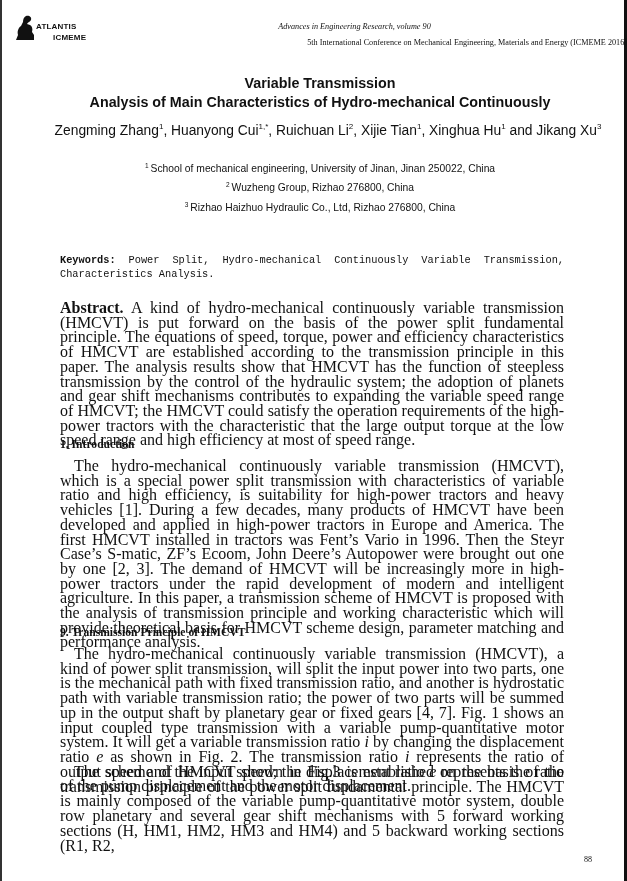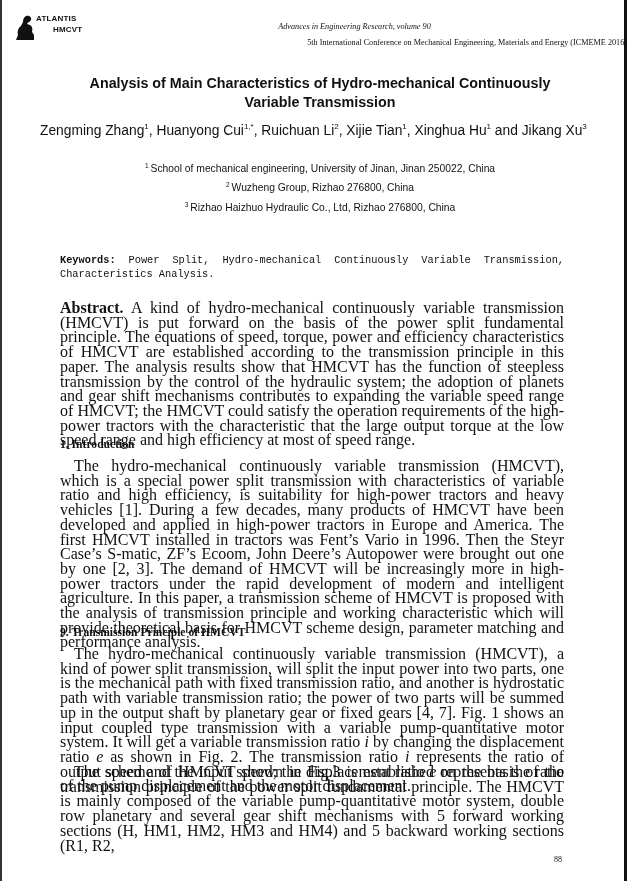--- a/index.html
+++ b/index.html
@@ -4,61 +4,61 @@
 <style>
   html, body { margin: 0; padding: 0; }
   body {
     width: 627px; height: 881px; background: #ffffff; position: relative; overflow: hidden;
     font-family: "Liberation Serif", serif; color: #111;
   }
   .page-border-left { position: absolute; left: 0; top: 0; width: 2px; height: 881px; background: #333; }
   .page-border-right { position: absolute; right: 0; top: 0; width: 3px; height: 881px; background: #111; }
   .logo { position: absolute; left: 14px; top: 13px; width: 70px; height: 32px; }
   .logo svg { position: absolute; left: 0; top: 2px; }
-  .logo-text { position: absolute; left: 22px; top: 0; font-family: "Liberation Sans", sans-serif; font-size: 8px; font-weight: bold; line-height: 11px; letter-spacing: 0.2px; }
+  .logo-text { position: absolute; left: 22px; top: 8px; font-family: "Liberation Sans", sans-serif; font-size: 8px; font-weight: bold; line-height: 11px; letter-spacing: 0.2px; }
   .logo-text .l2 { display: block; padding-left: 17px; }
   .journal { position: absolute; left: 16px; width: 627px; top: 22px; text-align: center; font-size: 8.2px; font-style: italic; padding-left: 50px; box-sizing: border-box; }
   .conference { position: absolute; left: 0; width: 627px; top: 38px; text-align: right; font-size: 8.2px; padding-left: 50px; box-sizing: border-box; }
   .title { position: absolute; left: 40px; width: 560px; top: 74px; text-align: center; font-family: "Liberation Sans", sans-serif; font-weight: bold; font-size: 14.3px; line-height: 19px; }
-  .authors { position: absolute; left: 40px; width: 560px; top: 121px; text-align: left; font-family: "Liberation Sans", sans-serif; font-size: 13.8px; line-height: 19px; }
+  .authors { position: absolute; left: 48px; width: 560px; top: 121px; text-align: center; font-family: "Liberation Sans", sans-serif; font-size: 13.8px; line-height: 19px; }
   .authors sup { font-size: 8px; vertical-align: 6px; line-height: 0; }
   .affil { position: absolute; left: 40px; width: 560px; text-align: center; font-family: "Liberation Sans", sans-serif; font-size: 10.3px; }
   .affil sup { font-size: 6.5px; vertical-align: 4px; line-height: 0; margin-right: 2px; }
   .keywords { position: absolute; left: 60px; width: 504px; top: 254px; font-family: Liberation Mono, monospace; font-size: 10.3px; line-height: 13.5px; text-align: justify; }
   .keywords b { font-weight: bold; }
   .para { position: absolute; left: 60px; width: 504px; font-size: 16px; line-height: 14.7px; text-align: justify; }
   .para b { font-weight: bold; }
   .para i { font-style: italic; }
   .indent { text-indent: 14px; }
   .heading { position: absolute; left: 60px; font-weight: bold; font-size: 11.6px; }
   .footer { position: absolute; left: 60px; width: 504px; text-align: center; font-size: 7.6px; line-height: 10.6px; }
-  .pagenum { position: absolute; left: 554px; top: 855px; font-size: 8px; }
+  .pagenum { position: absolute; left: 584px; top: 855px; font-size: 8px; }
 </style>
 </head>
 <body>
 
 <div class="page-border-left"></div>
 <div class="page-border-right"></div>
 
 <div class="logo">
   <svg width="22" height="26" viewBox="0 0 22 26">
     <path d="M12 1 C15 0 18 2 17 5 C16 7 14 7 13 9 L16 10 C18 11 19 14 18 17 L20 20 L20 25 L2 25 L4 20 C3 17 4 13 7 11 L9 7 C9 4 10 2 12 1 Z" fill="#111"></path>
   </svg>
   <div class="logo-text">
     <span>ATLANTIS</span>
-    <span class="l2">HMCVT</span>
+    <span class="l2">ICMEME</span>
   </div>
 </div>
 
 <div class="journal">Advances in Engineering Research, volume 90</div>
 <div class="conference">5th International Conference on Mechanical Engineering, Materials and Energy (ICMEME 2016)</div>
 
 <div class="title">
+  <div>Variable Transmission</div>
   <div>Analysis of Main Characteristics of Hydro-mechanical Continuously</div>
-  <div>Variable Transmission</div>
 </div>
 
 <div class="authors">
   <span>Zengming Zhang</span><sup>1</sup><span>, </span>
   <span>Huanyong Cui</span><sup>1,*</sup><span>, </span>
   <span>Ruichuan Li</span><sup>2</sup><span>, </span>
   <span>Xijie Tian</span><sup>1</sup><span>, </span>
   <span>Xinghua Hu</span><sup>1</sup><span> and</span>
   <span>Jikang Xu</span><sup>3</sup>
 </div>

